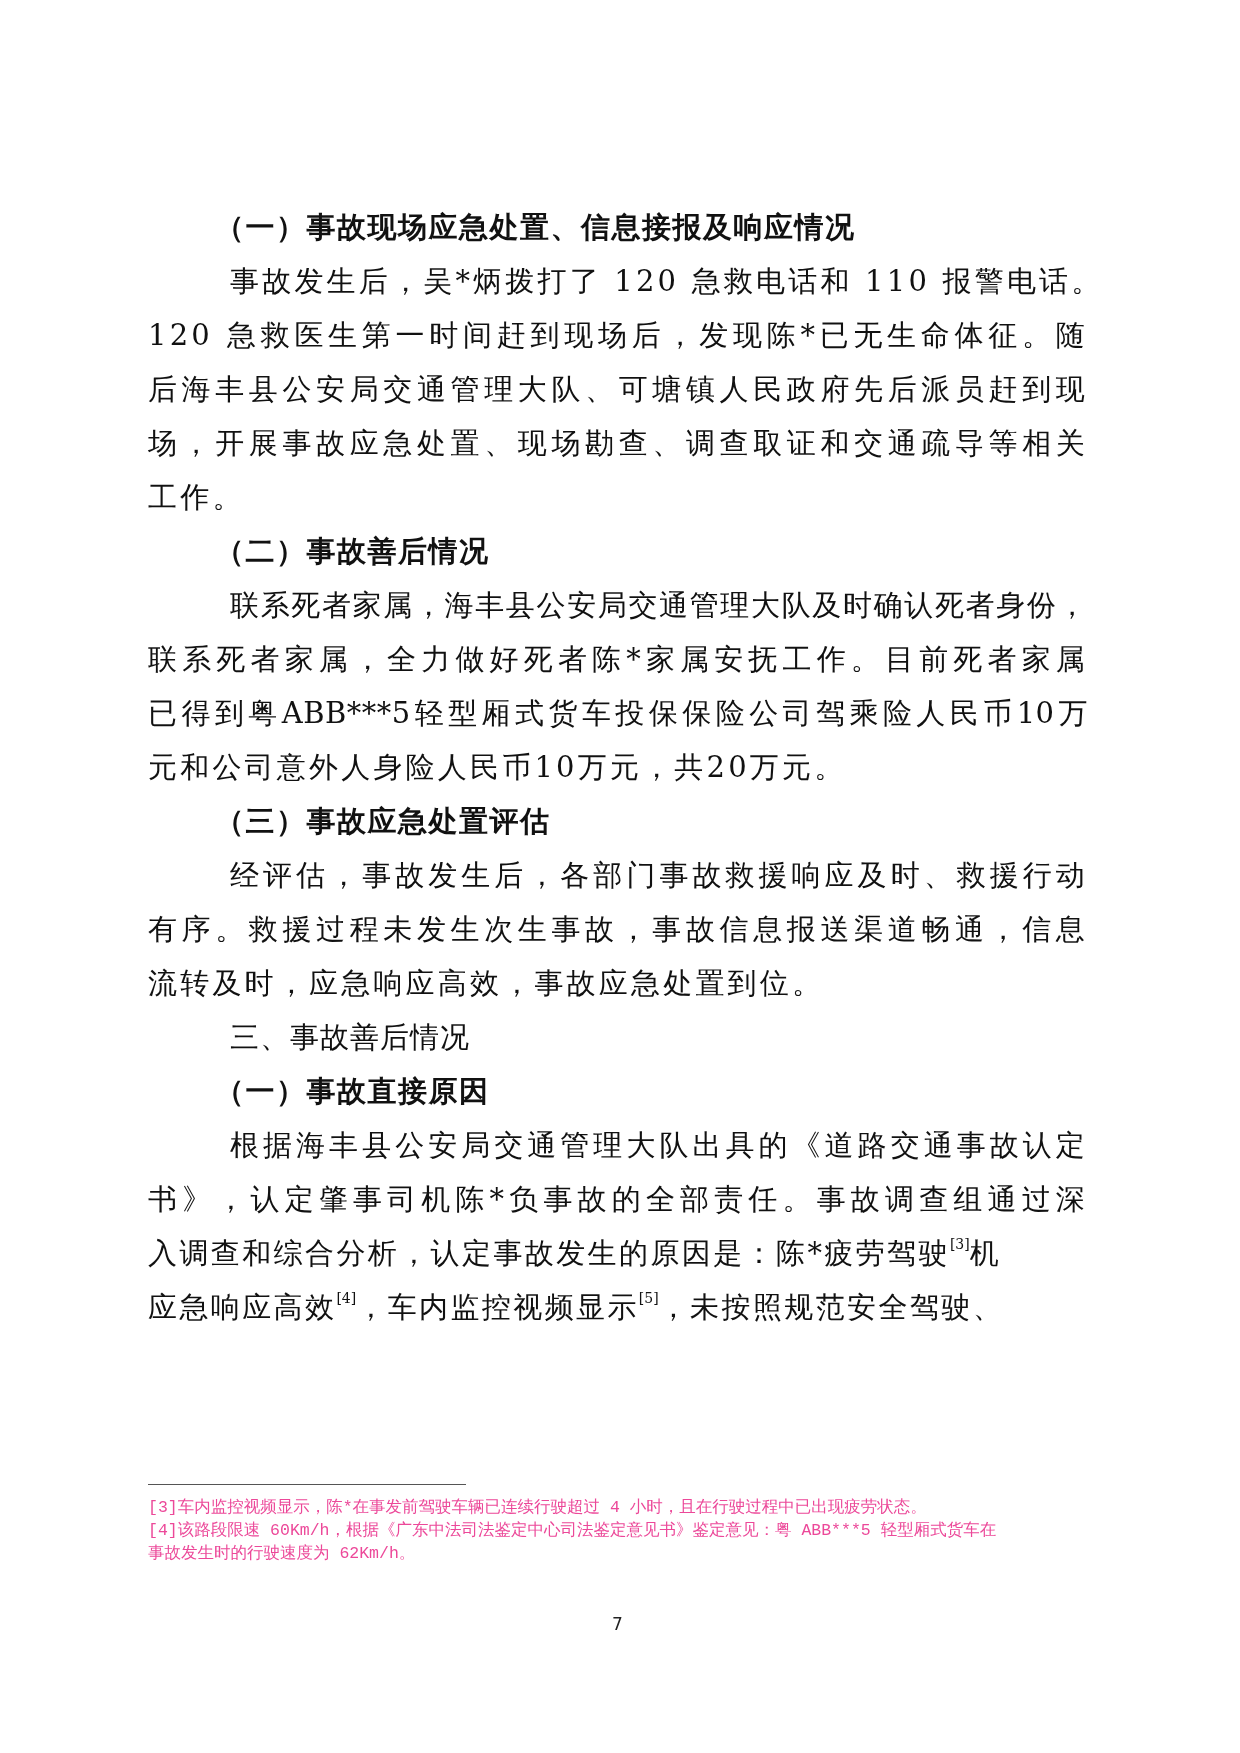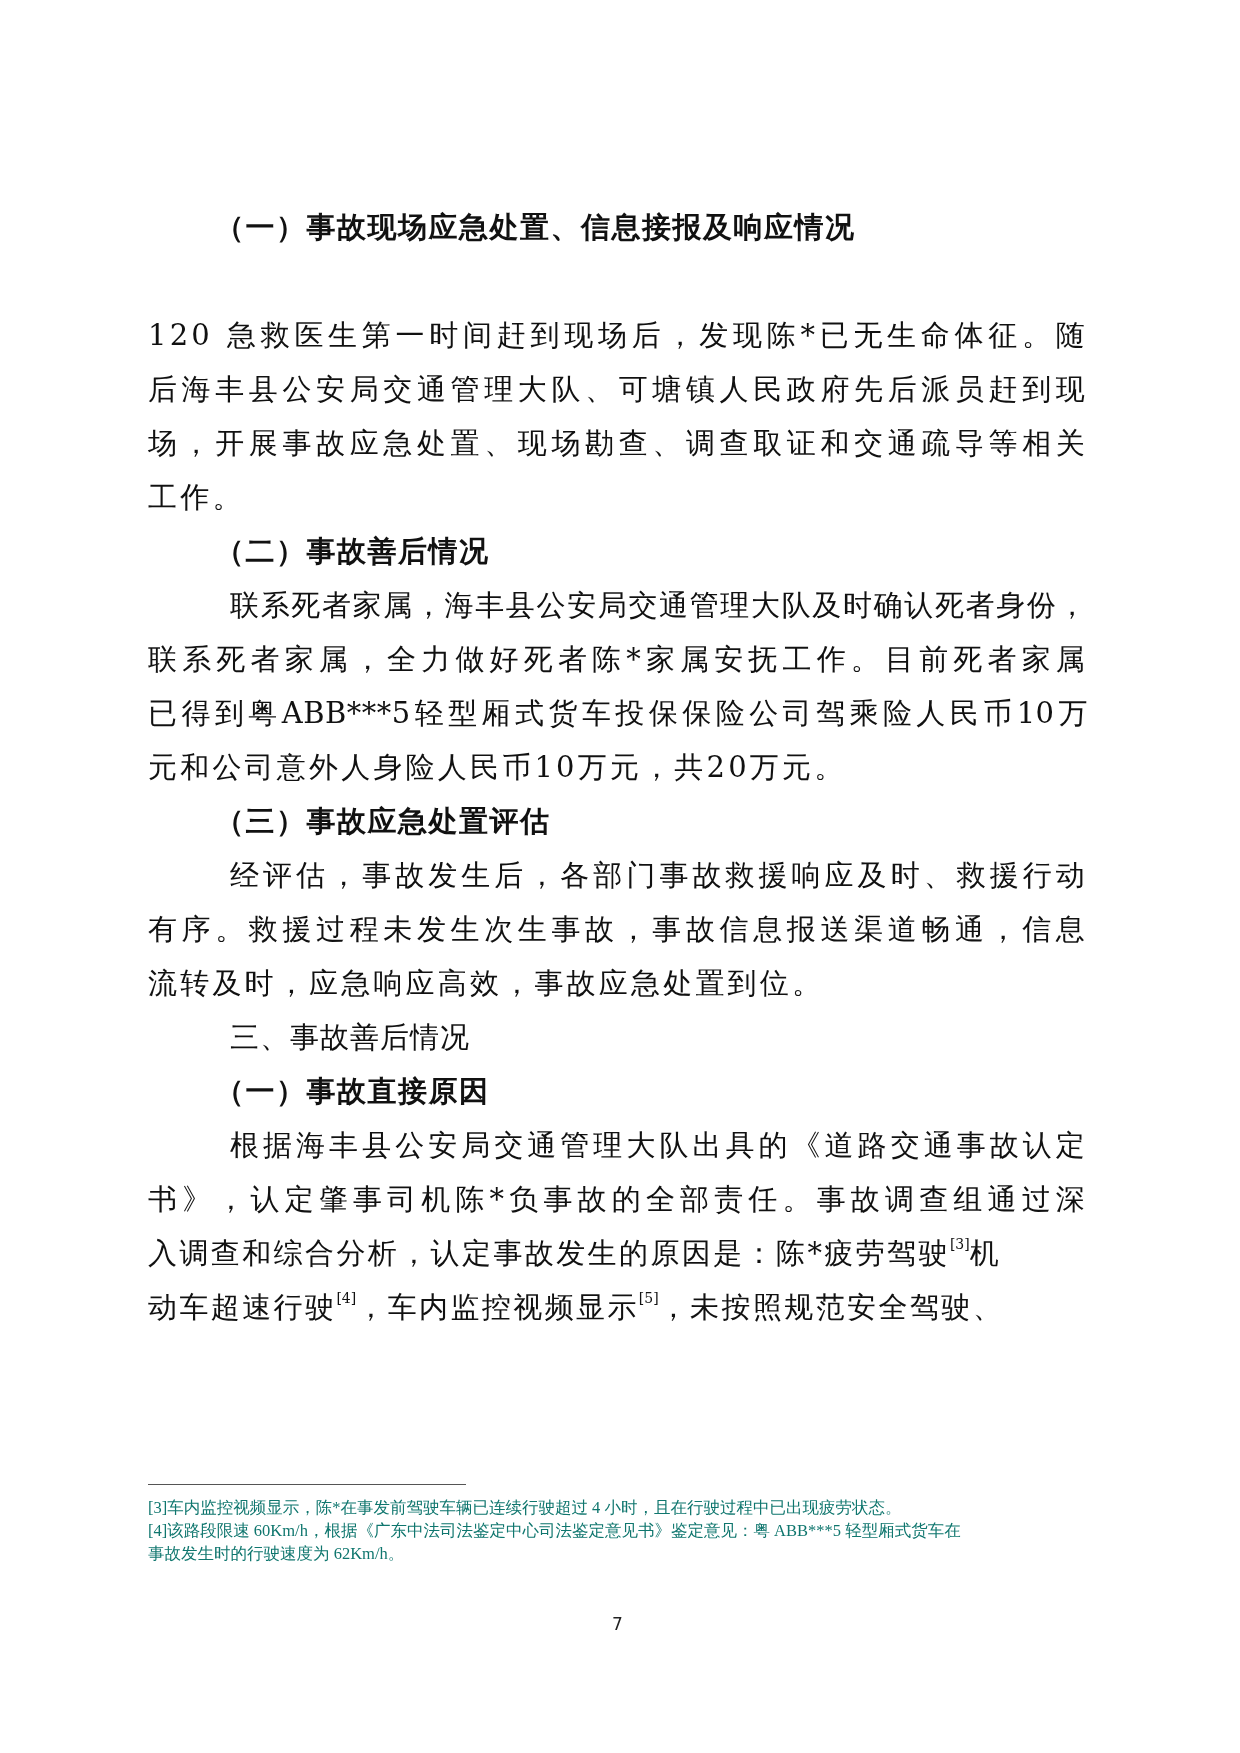--- a/index.html
+++ b/index.html
@@ -8,31 +8,32 @@
   .page { position: absolute; left: 0; top: 0; width: 1042px; height: 1753px; }
   .line { position: absolute; left: 148px; width: 940px; font-size: 29px; line-height: 36px;
           white-space: nowrap; letter-spacing: 3.2px; }
   .line.justify { text-align: justify; text-align-last: justify; }
   .indent { left: 230px; width: 858px; }
   .heading { font-weight: bold; letter-spacing: 1.5px; }
   .h-sub { left: 215px; }
   .h-main { left: 230px; font-family: "DejaVu Sans", "Liberation Sans", sans-serif; letter-spacing: 1px; }
   sup { font-size: 14px; vertical-align: 14px; line-height: 0; letter-spacing: 0; }
   .fn-rule { position: absolute; left: 148px; top: 1484px; width: 318px; height: 1px; background: #555; }
-  .fn { position: absolute; left: 148px; width: 950px; font-family: Liberation Serif, serif;
-        font-size: 16.5px; line-height: 22px; color: #0f766e; white-space: nowrap; }
+  .fn { position: absolute; left: 148px; width: 950px; font-family: Liberation Mono, monospace;
+        font-size: 16.5px; line-height: 22px; color: #ec4899; white-space: nowrap; }
   .pagenum { position: absolute; left: 612px; top: 1614px; font-family: "DejaVu Sans", "Liberation Sans", sans-serif;
              font-size: 17px; color: #222; }
 </style>
 </head>
 <body>
 
 <div class="page">
 
   <div class="line heading h-sub" style="top:209px">（一）事故现场应急处置、信息接报及响应情况</div>
+  <div class="line indent justify" style="top:263px">事故发生后，吴*炳拨打了 120 急救电话和 110 报警电话。</div>
   <div class="line justify" style="top:317px">120 急救医生第一时间赶到现场后，发现陈*已无生命体征。随</div>
   <div class="line justify" style="top:371px">后海丰县公安局交通管理大队、可塘镇人民政府先后派员赶到现</div>
   <div class="line justify" style="top:425px">场，开展事故应急处置、现场勘查、调查取证和交通疏导等相关</div>
   <div class="line" style="top:479px">工作。</div>
 
   <div class="line heading h-sub" style="top:533px">（二）事故善后情况</div>
   <div class="line indent justify" style="top:587px; letter-spacing:1.5px">联系死者家属，海丰县公安局交通管理大队及时确认死者身份，</div>
   <div class="line justify" style="top:641px">联系死者家属，全力做好死者陈*家属安抚工作。目前死者家属</div>
   <div class="line justify" style="top:695px; letter-spacing:0.5px">已得到粤ABB***5轻型厢式货车投保保险公司驾乘险人民币10万</div>
   <div class="line" style="top:749px">元和公司意外人身险人民币10万元，共20万元。</div>
@@ -43,21 +44,21 @@
   <div class="line" style="top:965px">流转及时，应急响应高效，事故应急处置到位。</div>
 
   <div class="line h-main" style="top:1019px">三、事故善后情况</div>
   <div class="line heading h-sub" style="top:1073px">（一）事故直接原因</div>
   <div class="line indent justify" style="top:1127px">根据海丰县公安局交通管理大队出具的《道路交通事故认定</div>
   <div class="line justify" style="top:1181px">书》，认定肇事司机陈*负事故的全部责任。事故调查组通过深</div>
   <div class="line" style="top:1235px; letter-spacing:2.4px">
     <span>入调查和综合分析，认定事故发生的原因是：陈*疲劳驾驶</span><sup>[3]</sup><span>机</span>
   </div>
   <div class="line" style="top:1289px; letter-spacing:2.4px">
-    <span>动车超速行驶</span><sup>[4]</sup><span>，车内监控视频显示</span><sup>[5]</sup><span>，未按照规范安全驾驶、</span>
+    <span>应急响应高效</span><sup>[4]</sup><span>，车内监控视频显示</span><sup>[5]</sup><span>，未按照规范安全驾驶、</span>
   </div>
 
   <div class="fn-rule"></div>
   <div class="fn" style="top:1497px">[3]车内监控视频显示，陈*在事发前驾驶车辆已连续行驶超过 4 小时，且在行驶过程中已出现疲劳状态。</div>
   <div class="fn" style="top:1520px">[4]该路段限速 60Km/h，根据《广东中法司法鉴定中心司法鉴定意见书》鉴定意见：粤 ABB***5 轻型厢式货车在</div>
   <div class="fn" style="top:1543px">事故发生时的行驶速度为 62Km/h。</div>
 
   <div class="pagenum">7</div>
 </div>
 

